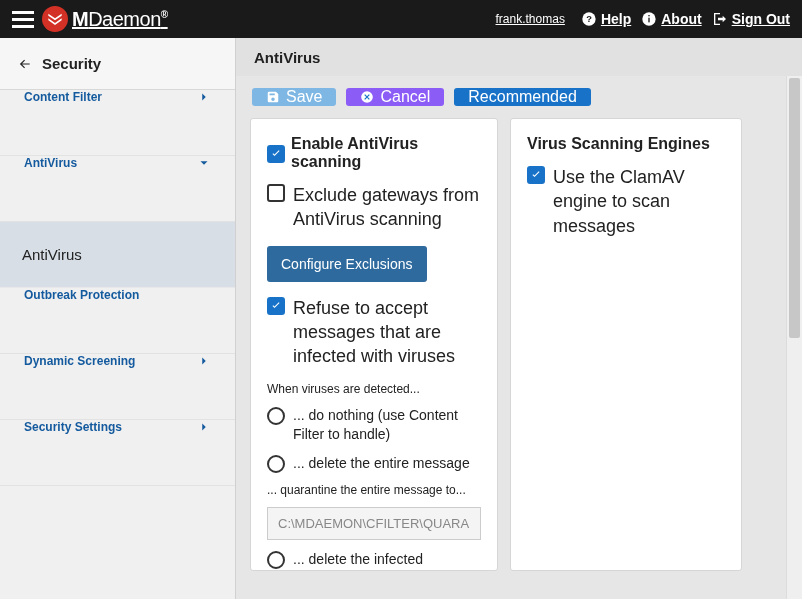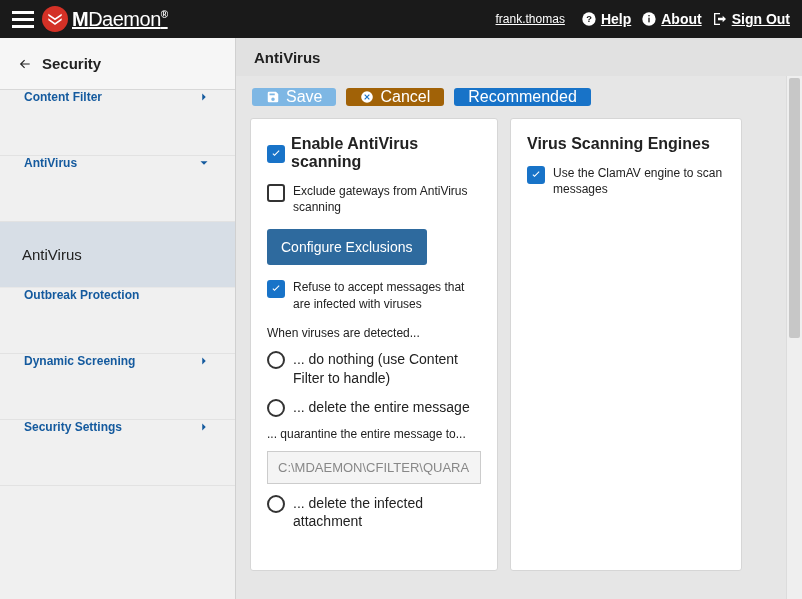--- a/index.html
+++ b/index.html
@@ -64,36 +64,36 @@
     padding: 0 18px; font-weight: 700; font-size: 15px; color: #222;
   }
   .toolbar { padding: 12px 16px; display: flex; gap: 10px; }
   .btn {
     border: none; border-radius: 3px; padding: 0 14px;
     font-size: 16px; font-weight: 400; color: #fff; cursor: pointer;
     display: flex; align-items: center; gap: 6px;
   }
   .btn svg { width: 14px; height: 14px; fill: #fff; }
   .btn.save { background: #7eb7e4; }
-  .btn.cancel { background: #a16207; }
+  .btn.cancel { background: #8b5cf6; }
   .btn.reco { background: #1873c8; }
   .btn.cfg { background: #2e6a9e; font-size: 14px; padding: 10px 14px; }
 
   .cards {
     display: flex; gap: 12px; padding: 0 14px 14px 14px;
     height: calc(100% - 38px - 56px);
   }
   .card {
     background: #fff; border: 1px solid #d6d6d6; border-radius: 3px;
     padding: 16px; overflow: hidden;
   }
   .card.left { width: 248px;}
   .card.right { width: 232px;}
   .card h3 { font-size: 16px; font-weight: 700; margin-bottom: 12px; display: flex; align-items: center; gap: 6px;}
-  .ck-row { display: flex; align-items: flex-start; gap: 8px; margin-bottom: 14px; font-size: 12px; line-height: 1.35;}
+  .ck-row { display: flex; align-items: flex-start; gap: 8px; margin-bottom: 14px; font-size: 18px; line-height: 1.35;}
   .ck-row.sm { margin-bottom: 12px;}
   .ck-row label { flex: 1; }
   .section-label { font-size: 12px; margin: 10px 0;}
   .radio-row { display: flex; align-items: flex-start; gap: 8px; margin-bottom: 10px; font-size: 14px; line-height: 1.35;}
   .quarantine-path {
     width: 100%; border: 1px solid #ccc; background: #f4f4f4; color: #888;
     padding: 8px 10px; font-size: 13px; margin-bottom: 10px; font-family: inherit;
   }
   
   .ck, .rd {

